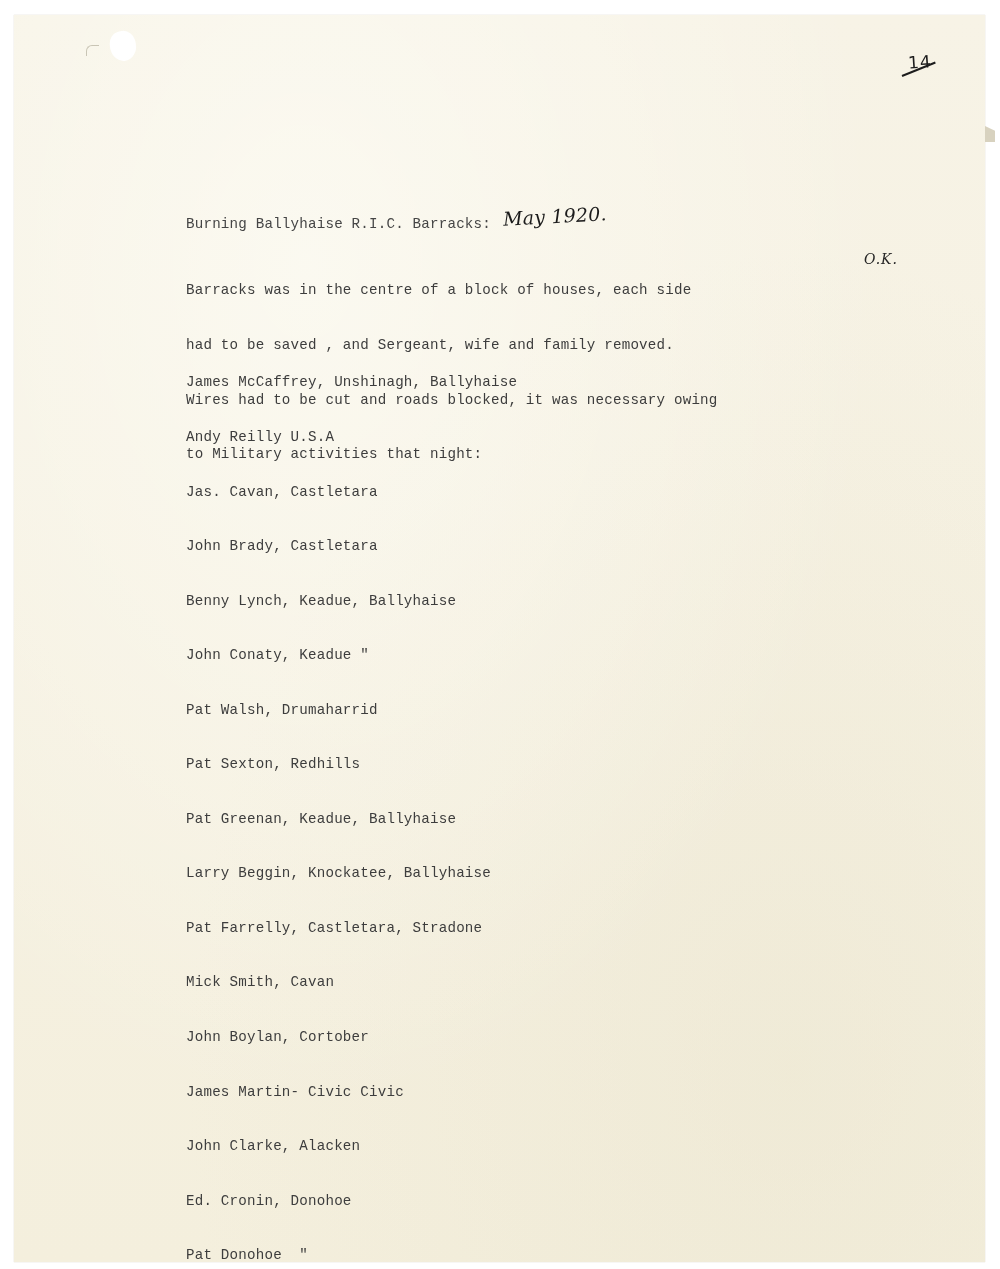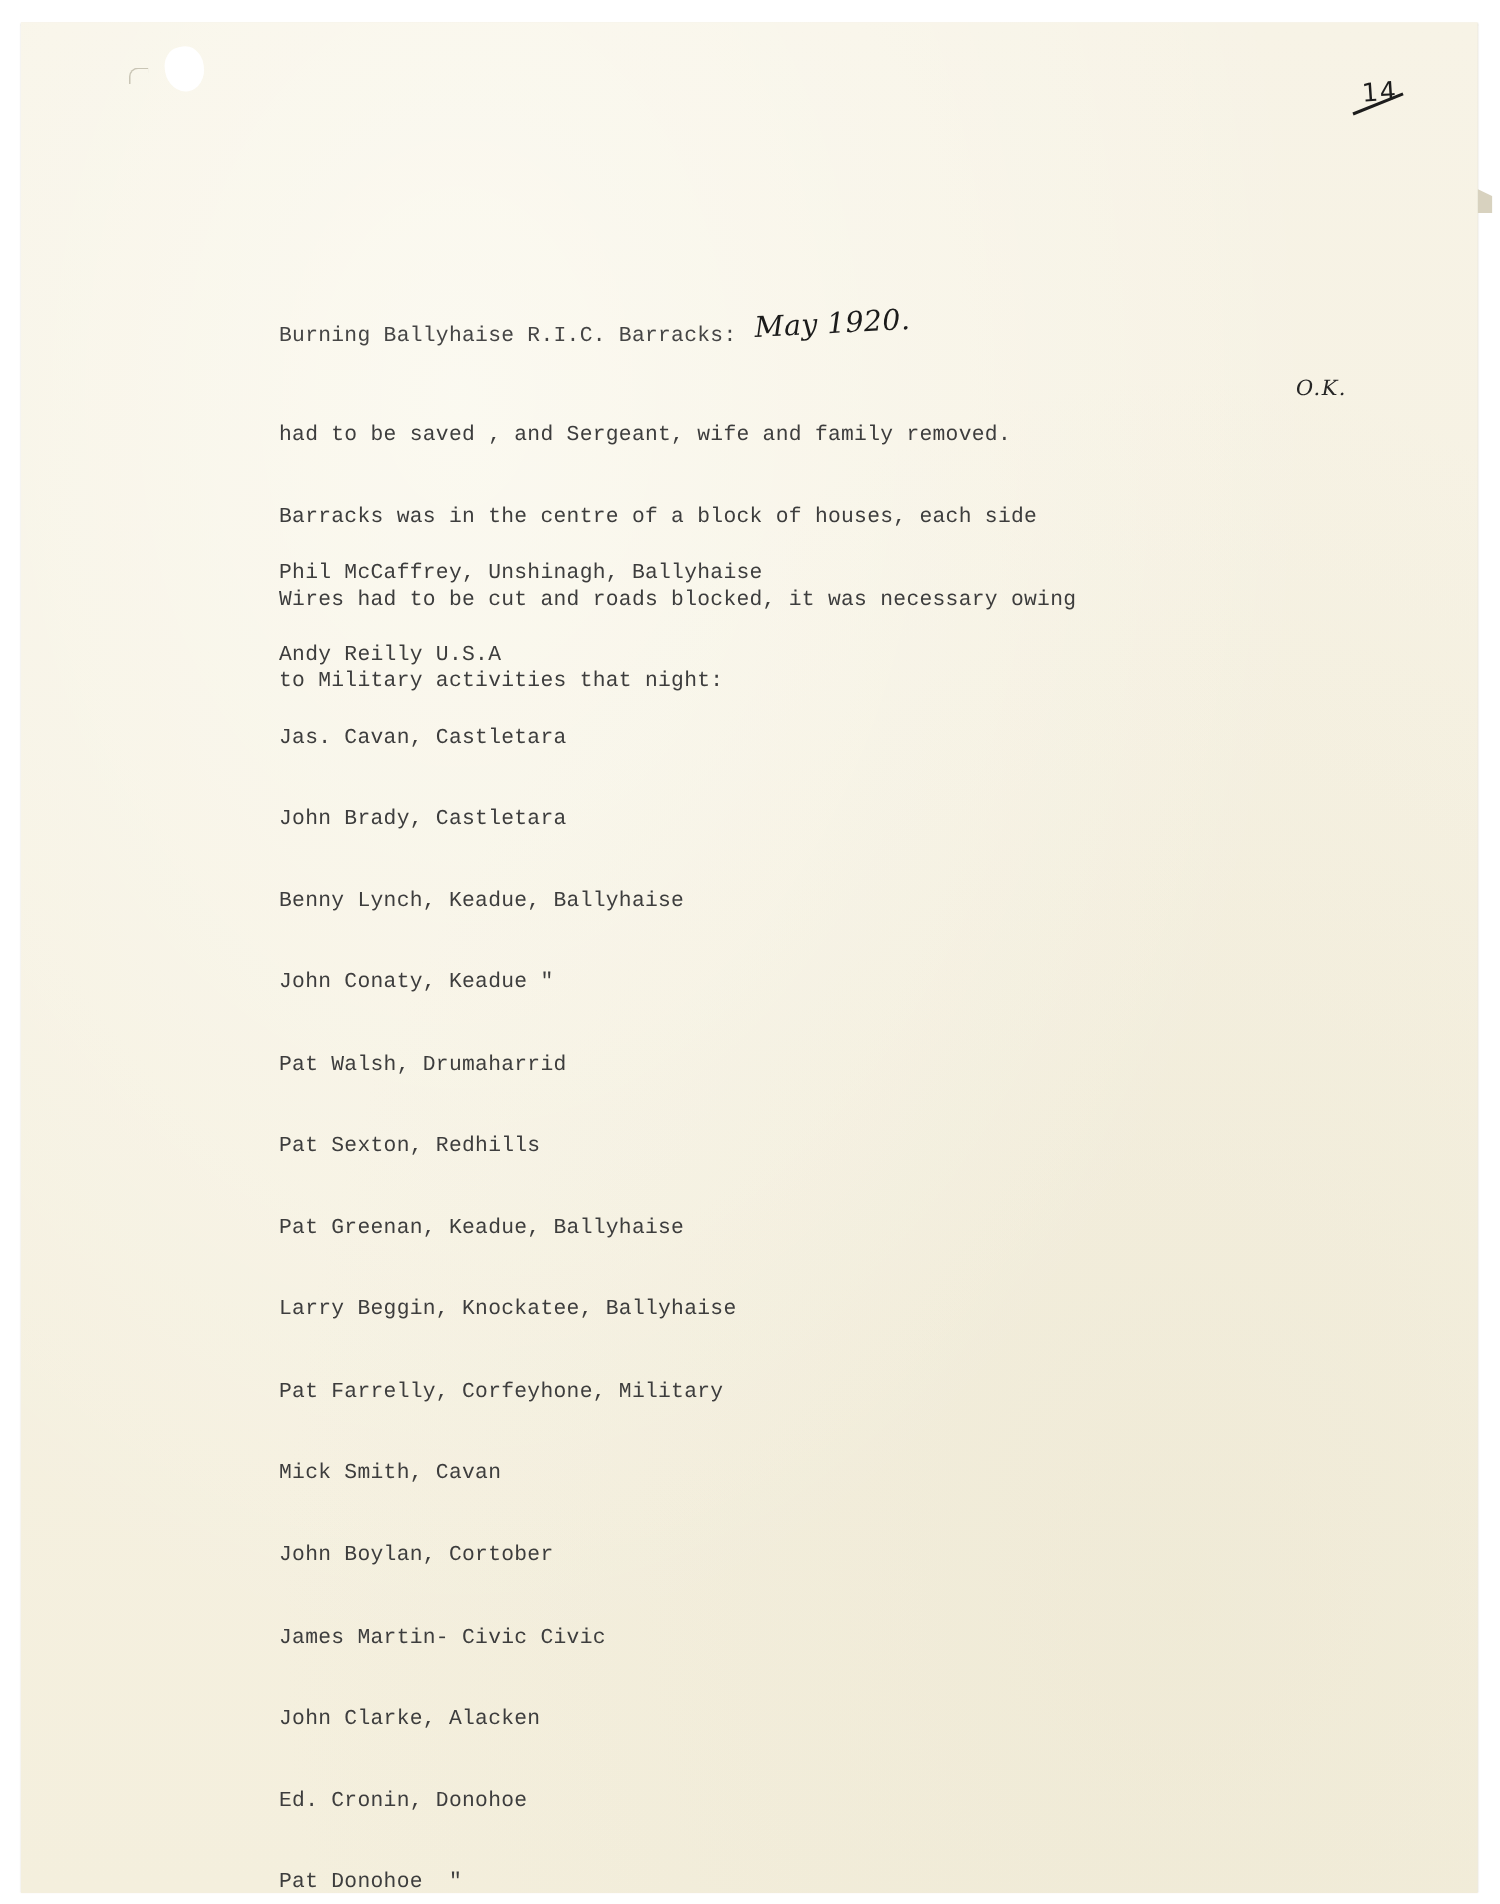--- a/index.html
+++ b/index.html
@@ -141,38 +141,38 @@
   <div class="page-number-underline" style="left:888px;top:60px;"></div>
 
   <span class="ok-mark" style="left:850px;top:236px;">O.K.</span>
 
   <div class="heading-row typed" style="left:172px;top:200px;">
     <span class="heading">Burning Ballyhaise R.I.C. Barracks:</span>
     <span class="handwritten-date">May 1920.</span>
   </div>
 
   <div class="intro typed" style="left:172px;top:230px;">
+    <span class="line">Barracks was in the centre of a block of houses, each side</span>
     <span class="line">had to be saved , and Sergeant, wife and family removed.</span>
-    <span class="line">Barracks was in the centre of a block of houses, each side</span>
     <span class="line">Wires had to be cut and roads blocked, it was necessary owing</span>
     <span class="line">to Military activities that night:</span>
   </div>
 
   <ul class="roster typed" style="left:172px;top:322px;">
-    <li>Phil McCaffrey, Unshinagh, Ballyhaise</li>
+    <li>James McCaffrey, Unshinagh, Ballyhaise</li>
     <li>Andy Reilly U.S.A</li>
     <li>Jas. Cavan, Castletara</li>
     <li>John Brady, Castletara</li>
     <li>Benny Lynch, Keadue, Ballyhaise</li>
     <li>John Conaty, Keadue "</li>
     <li>Pat Walsh, Drumaharrid</li>
     <li>Pat Sexton, Redhills</li>
     <li>Pat Greenan, Keadue, Ballyhaise</li>
     <li>Larry Beggin, Knockatee, Ballyhaise</li>
-    <li>Pat Farrelly, Corfeyhone, Military</li>
+    <li>Pat Farrelly, Castletara, Stradone</li>
     <li>Mick Smith, Cavan</li>
     <li>John Boylan, Cortober</li>
     <li>James Martin- Civic Civic</li>
     <li>John Clarke, Alacken</li>
     <li>Ed. Cronin, Donohoe</li>
     <li>Pat Donohoe  "</li>
     
     
     
     

